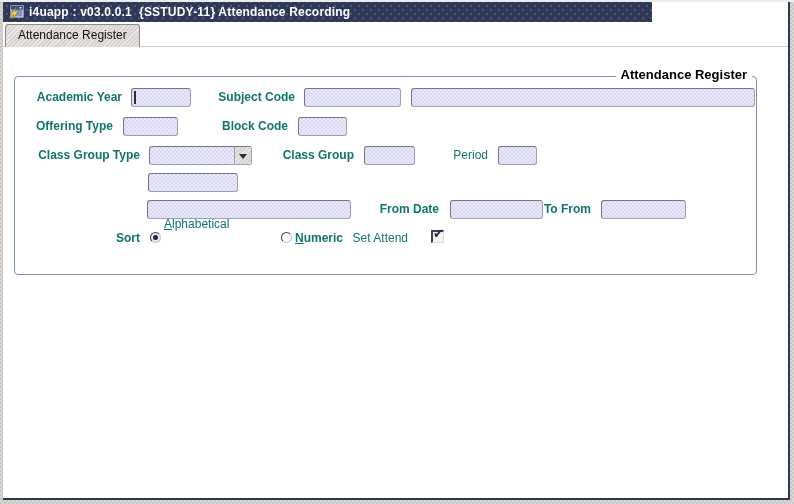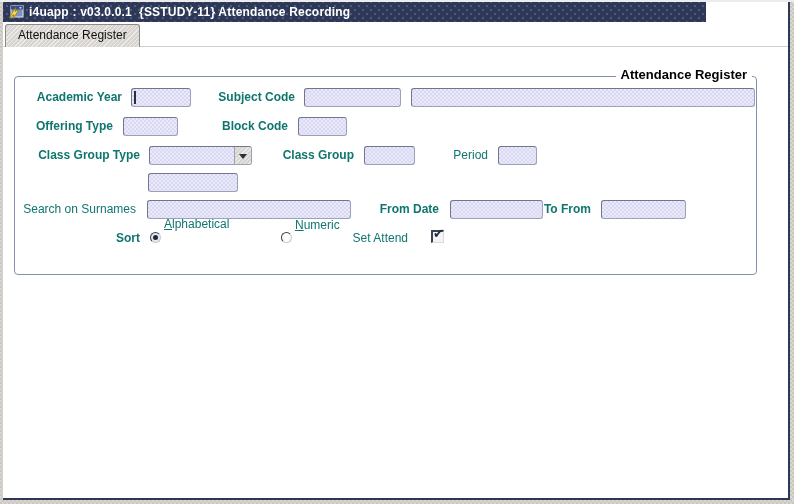--- a/index.html
+++ b/index.html
@@ -15,21 +15,21 @@
     background-size:4px 4px;background-position:0 0,2px 2px;background-color:#dad7d2;
   }
   .edge-top{left:0;top:0;right:0;height:2px;background:#ececec;background-image:none;}
   .edge-left{left:0;top:0;width:3px;bottom:0;}
   .edge-right{right:0;top:0;width:4px;bottom:0;}
   .edge-bottom{left:0;bottom:0;right:0;height:4px;}
   .navy-bottom{position:absolute;left:3px;right:4px;bottom:4px;height:2px;background:#2d3857;z-index:51;}
   .navy-right{position:absolute;right:4px;top:2px;bottom:4px;width:2px;background:#2d3857;z-index:51;}
 
   
-  .titlebar{position:absolute;left:3px;top:2px;width:703px;height:20px;
+  .titlebar{position:absolute;left:3px;top:2px;width:649px;height:20px;
     background-color:#2d3857;
     background-image:radial-gradient(circle,#4d5881 1px,transparent 1.6px),
                      radial-gradient(circle,#4d5881 1px,transparent 1.6px);
     background-size:8px 8px;background-position:0 0,4px 4px;
     display:flex;align-items:center;padding:0 4px;z-index:40;}
   .titlebar .app-icon{width:17px;height:16px;margin-right:5px;flex:0 0 auto;}
   .titlebar .title-text{color:#ffffff;font-size:12px;font-weight:bold;white-space:pre;letter-spacing:.2px;}
 
   
   .tabrow{position:absolute;left:3px;top:22px;width:787px;height:25px;background:#fff;z-index:30;}
@@ -140,32 +140,31 @@
       <span class="val"></span>
       <span class="btn"></span>
     </div>
     <span class="lbl b" style="right:436px;top:99px;">Class Group</span>
     <input class="fld" style="left: 361px; top: 99px; width: 51px;" value="">
     <span class="lbl" style="right:302px;top:99px;">Period</span>
     <input class="fld" style="left: 495px; top: 99px; width: 39px;" value="">
 
     <input class="fld" style="left: 145px; top: 126px; width: 90px;" value="">
 
-    <span class="lbl" style="right:654px;top:153px;">Search on Surnames</span>
     <input class="fld" style="left: 144px; top: 153px; width: 204px;" value="">
     <span class="lbl b" style="right:351px;top:153px;">From Date</span>
     <input class="fld" style="left: 447px; top: 153px; width: 93px;" value="">
     <span class="lbl b" style="right:199px;top:153px;">To From</span>
     <input class="fld" style="left: 598px; top: 153px; width: 85px;" value="">
 
     <span class="lbl b" style="right:650px;top:182px;">Sort</span>
     <span class="radio sel" style="left:147px;top:185px;"></span>
     <span class="lbl left" style="left:161px;top:168px;"><u>A</u><span>lphabetical</span></span>
     <span class="radio" style="left:278px;top:185px;"></span>
-    <span class="lbl left" style="left:292px;top:169px;"><u>N</u><span>umeric</span></span>
+    <span class="lbl left" style="left:292px;top:182px;font-weight:bold;"><u>N</u><span>umeric</span></span>
 
     <span class="lbl" style="right:382px;top:182px;">Set Attend</span>
     <span class="chk" style="left:428px;top:183px;">
       <span class="glyph">✔</span>
     </span>
 
   </div>
 
   <div class="edge edge-left"></div>
   <div class="edge edge-right"></div>

